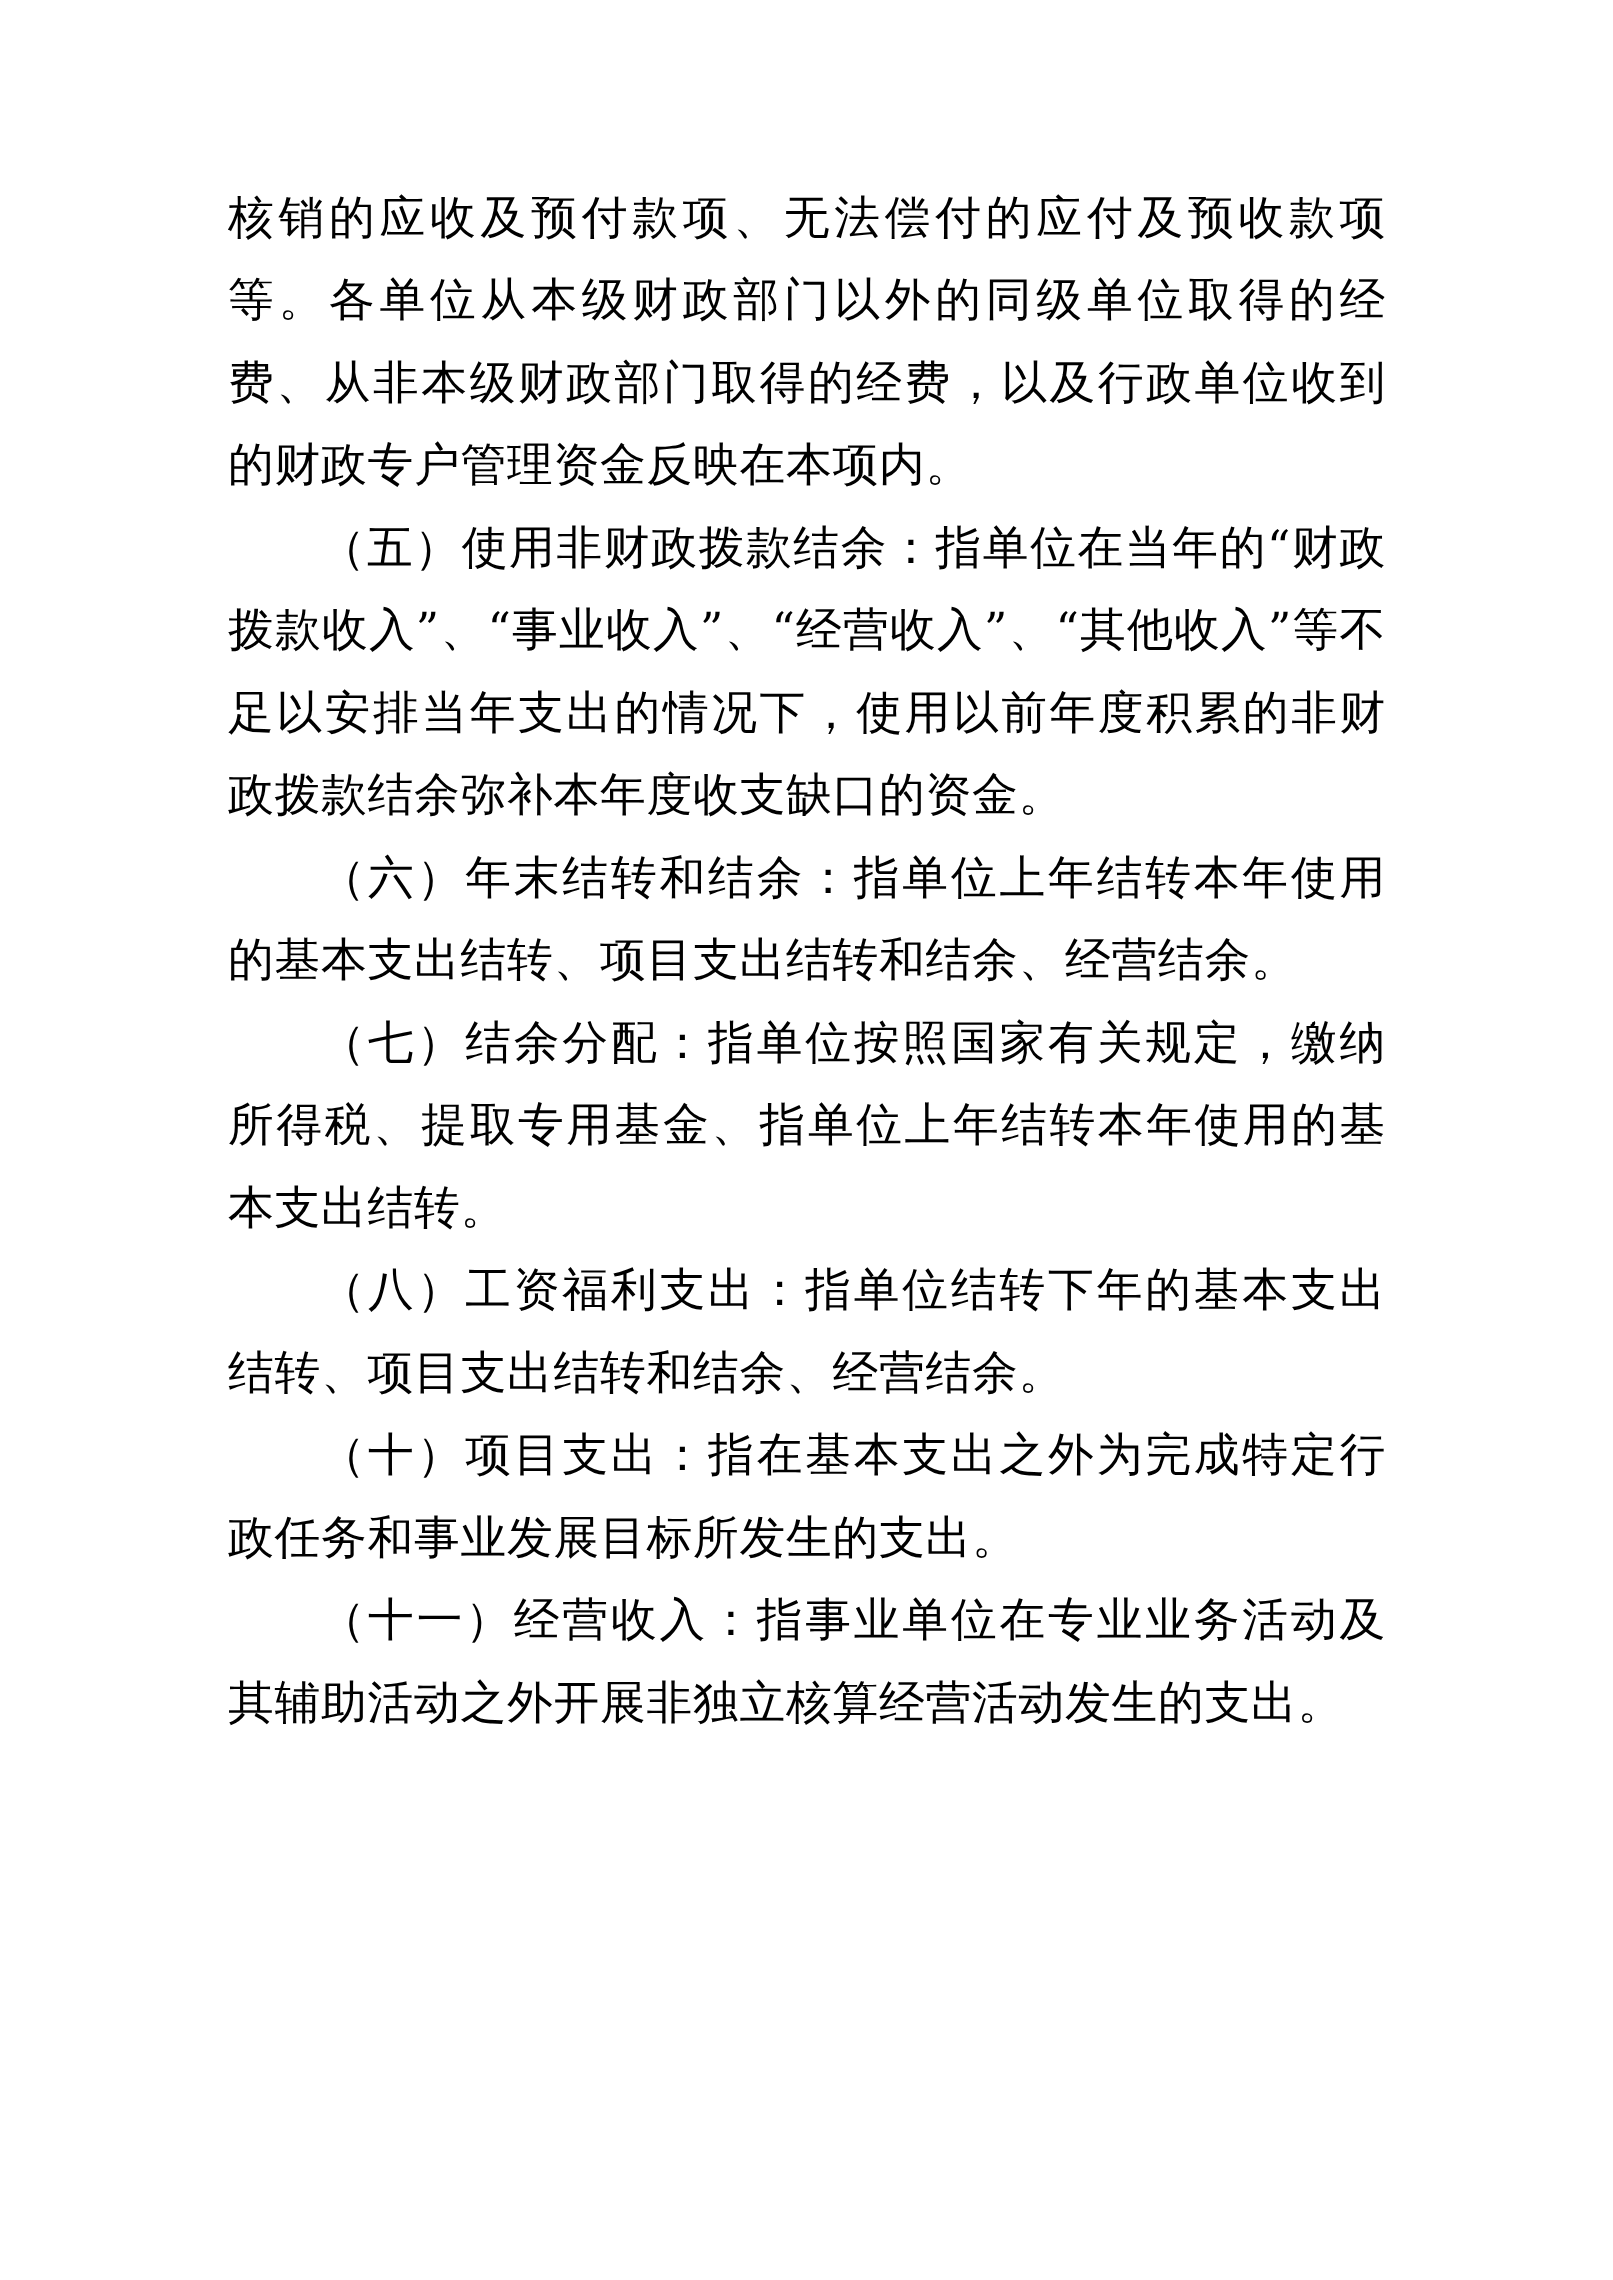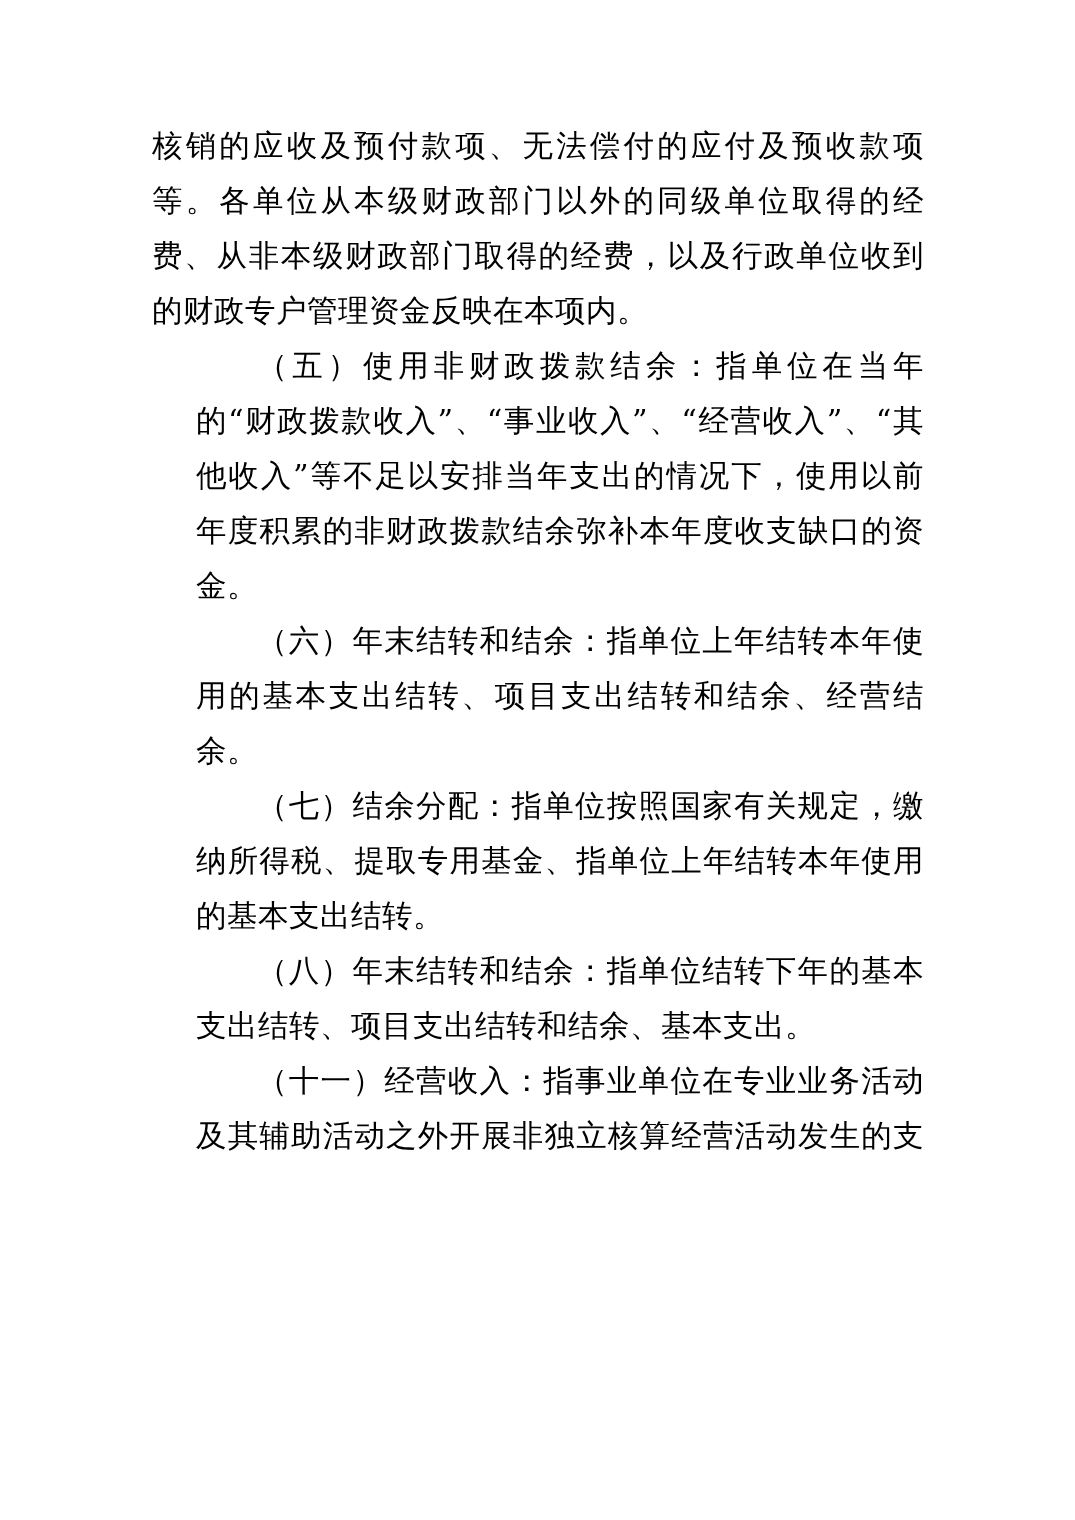--- a/index.html
+++ b/index.html
@@ -28,21 +28,20 @@
     line-height: 55px;
     letter-spacing: 0.5px;
     text-align: justify;
     text-justify: inter-character;
     margin: 0;
     text-indent: 0;
     word-break: break-all;
   }
   .para.indent {
     text-indent: 61px;
-    margin-left: 44px;
   }
   .footer {
     position: absolute;
     left: 0;
     right: 0;
     top: 1430px;
     text-align: center;
     font-size: 22px;
     letter-spacing: 1px;
     font-family: "DejaVu Serif", "Liberation Serif", serif;
@@ -51,17 +50,18 @@
 </style>
 </head>
 <body>
 
 <div class="page">
   <div class="content">
     <p class="para">核销的应收及预付款项、无法偿付的应付及预收款项等。各单位从本级财政部门以外的同级单位取得的经费、从非本级财政部门取得的经费，以及行政单位收到的财政专户管理资金反映在本项内。</p>
     <p class="para indent">（五）使用非财政拨款结余：指单位在当年的“财政拨款收入”、“事业收入”、“经营收入”、“其他收入”等不足以安排当年支出的情况下，使用以前年度积累的非财政拨款结余弥补本年度收支缺口的资金。</p>
     <p class="para indent">（六）年末结转和结余：指单位上年结转本年使用的基本支出结转、项目支出结转和结余、经营结余。</p>
     <p class="para indent">（七）结余分配：指单位按照国家有关规定，缴纳所得税、提取专用基金、指单位上年结转本年使用的基本支出结转。</p>
-    <p class="para indent">（八）年末结转和结余：指单位结转下年的基本支出结转、项目支出结转和结余、基本支出。</p>
+    <p class="para indent">（八）工资福利支出：指单位结转下年的基本支出结转、项目支出结转和结余、经营结余。</p>
+    <p class="para indent">（十）项目支出：指在基本支出之外为完成特定行政任务和事业发展目标所发生的支出。</p>
     <p class="para indent">（十一）经营收入：指事业单位在专业业务活动及其辅助活动之外开展非独立核算经营活动发生的支出。</p>
   </div>
   <div class="footer">- 9 -</div>
 </div>
 
 </body></html>

